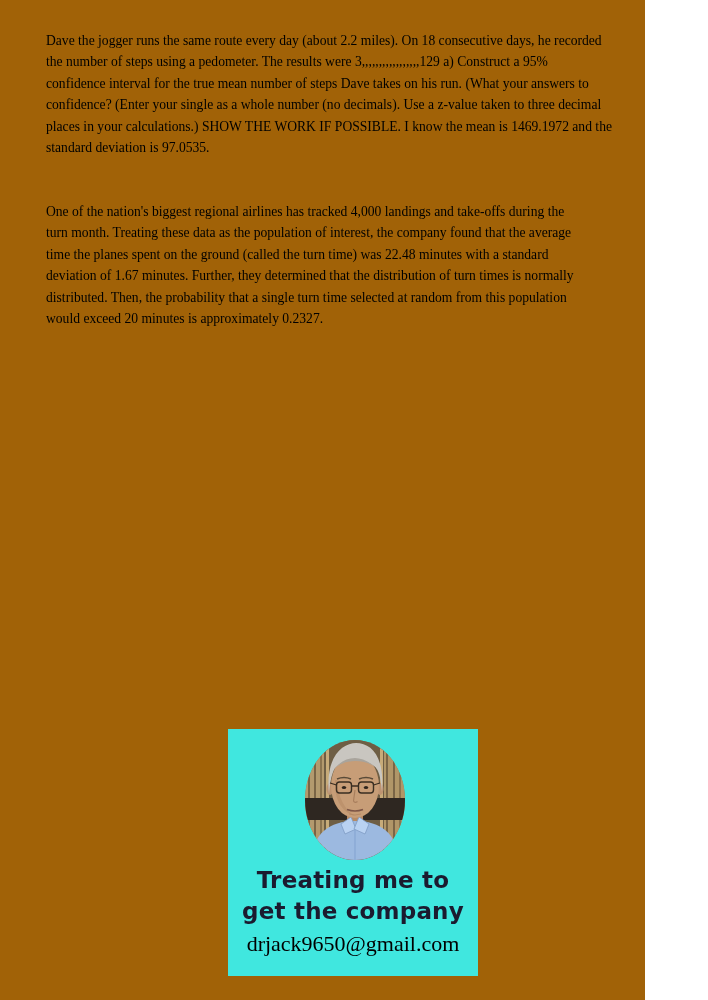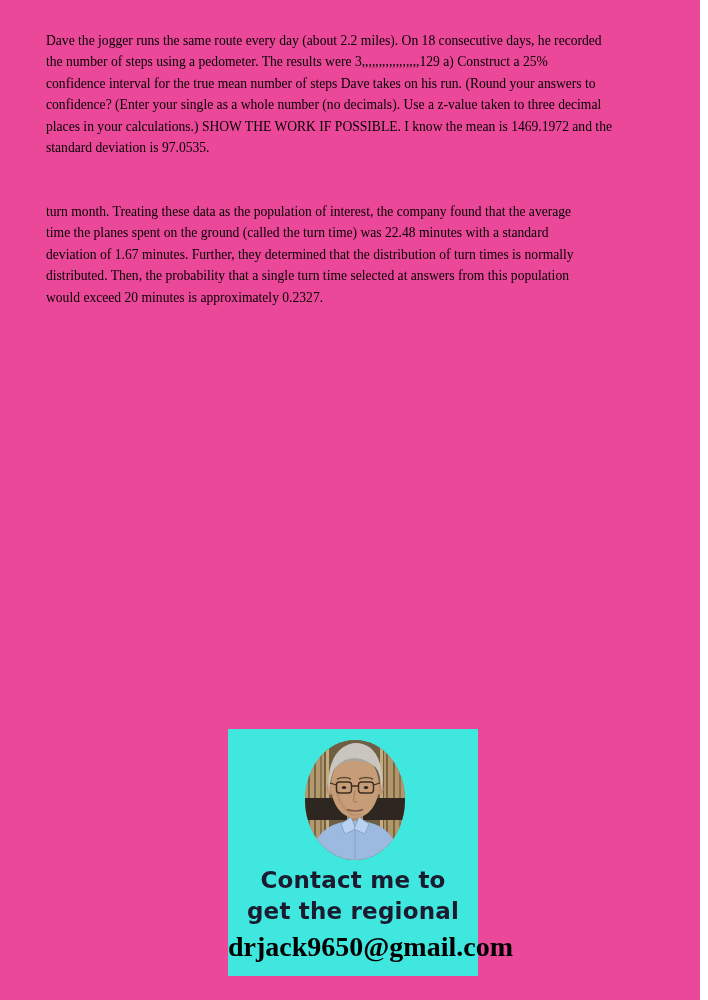--- a/index.html
+++ b/index.html
@@ -1,21 +1,22 @@
 <!DOCTYPE html>
 <html><head>
 <meta charset="utf-8">
 <style>
   html, body { margin: 0; padding: 0; background: #ffffff; }
   .page {
     position: relative;
-    width: 700px;
+    width: 624px;
     height: 1000px;
-    background: #ec4899;
+    background: #a16207;
     overflow: hidden;
+    padding-left: 21px;
   }
   .doc-para {
     position: absolute;
     left: 46px;
     font-family: "Liberation Serif", serif;
     font-size: 13.6px;
     line-height: 21.4px;
     color: #000000;
   }
   .doc-para .line { white-space: pre; }
@@ -51,44 +52,45 @@
     color: #1b1b2f;
     letter-spacing: 0.2px;
   }
   .card-email {
     position: absolute;
     top: 202px;
     left: 0;
     right: 0;
     text-align: center;
     font-family: "Liberation Serif", serif;
-    font-weight: bold;
-    font-size: 28px;
+    font-weight: normal;
+    font-size: 22px;
     color: #000000;
   }
 </style>
 </head>
 <body>
 
 <div class="page">
 
   <div id="para1" class="doc-para">
     <div class="line">Dave the jogger runs the same route every day (about 2.2 miles). On 18 consecutive days, he recorded</div>
-    <div class="line">the number of steps using a pedometer. The results were 3,,,,,,,,,,,,,,,,,129 a) Construct a 25%</div>
-    <div class="line">confidence interval for the true mean number of steps Dave takes on his run. (Round your answers to</div>
+    <div class="line">the number of steps using a pedometer. The results were 3,,,,,,,,,,,,,,,,,129 a) Construct a 95%</div>
+    <div class="line">confidence interval for the true mean number of steps Dave takes on his run. (What your answers to</div>
     <div class="line">confidence? (Enter your single as a whole number (no decimals). Use a z-value taken to three decimal</div>
     <div class="line">places in your calculations.) SHOW THE WORK IF POSSIBLE. I know the mean is 1469.1972 and the</div>
     <div class="line">standard deviation is 97.0535.</div>
   </div>
 
   <div id="para2" class="doc-para">
+    <div class="line">One of the nation's biggest regional airlines has tracked 4,000 landings and take-offs during the</div>
     <div class="line">turn month. Treating these data as the population of interest, the company found that the average</div>
     <div class="line">time the planes spent on the ground (called the turn time) was 22.48 minutes with a standard</div>
     <div class="line">deviation of 1.67 minutes. Further, they determined that the distribution of turn times is normally</div>
-    <div class="line">distributed. Then, the probability that a single turn time selected at answers from this population</div>
+    <div class="line">distributed. Then, the probability that a single turn time selected at random from this population</div>
     <div class="line">would exceed 20 minutes is approximately 0.2327.</div>
   </div>
 
   <div class="contact-card" style="background: rgb(64, 231, 223);">
 
     <div class="avatar">
       <svg viewBox="0 0 100 120" xmlns="http://www.w3.org/2000/svg">
         <defs>
           <clipPath id="ovalClip">
               <ellipse cx="50" cy="60" rx="50" ry="60"></ellipse>
@@ -144,21 +146,21 @@
 
           <path d="M 50 50 L 48.5 61 Q 50 63.5 52.5 61.5" stroke="#a97f5d" stroke-width="1.2" fill="none"></path>
 
           <path d="M 42 69.5 Q 50 72.5 58 69.5" stroke="#7d5546" stroke-width="1.6" fill="none"></path>
           <path d="M 44 74 Q 50 76 56 74" stroke="#b58b66" stroke-width="1" fill="none"></path>
         </g>
       </svg>
     </div>
 
     <div class="card-heading" style="color: rgb(27, 27, 47);">
-      <div>Contact me to</div>
-      <div>get the regional</div>
+      <div>Treating me to</div>
+      <div>get the company</div>
     </div>
 
     <div class="card-email">drjack9650@gmail.com</div>
 
   </div>
 
 </div>
 
 </body></html>

